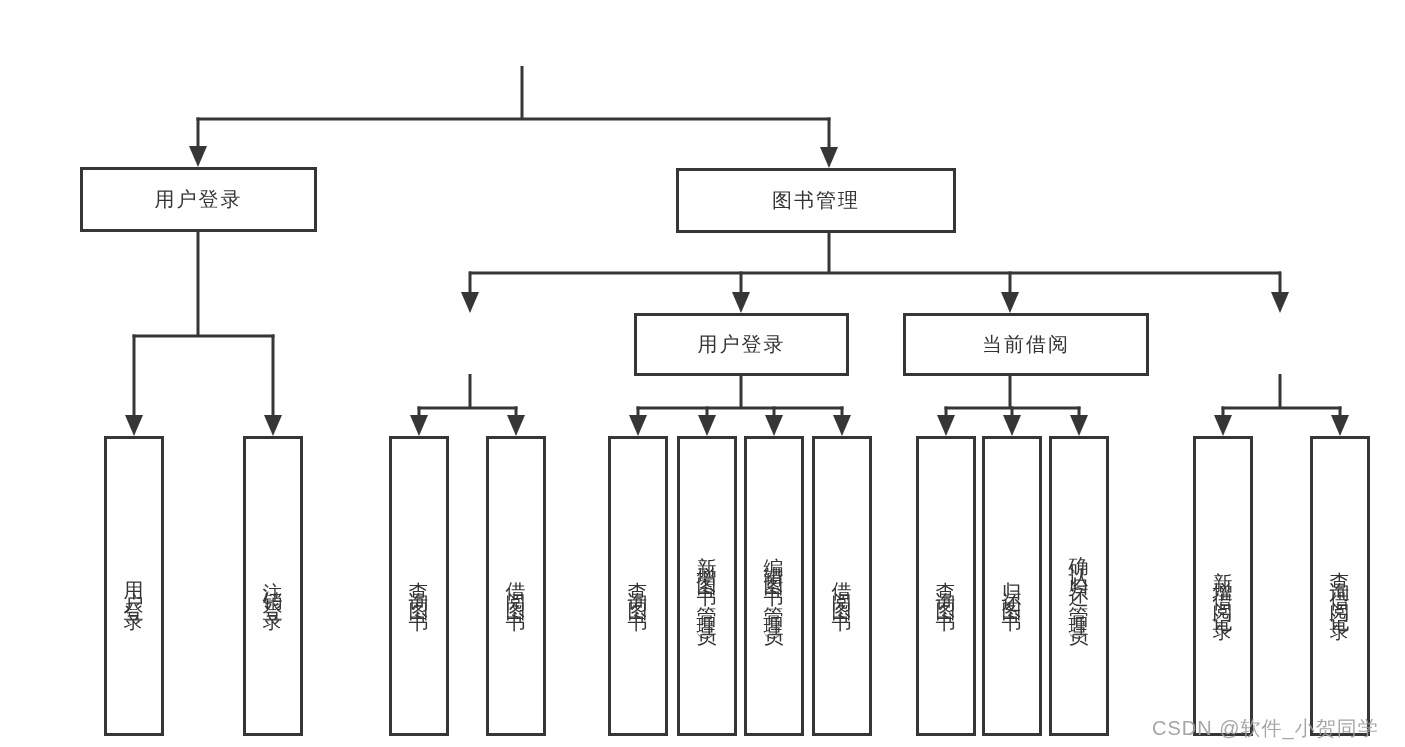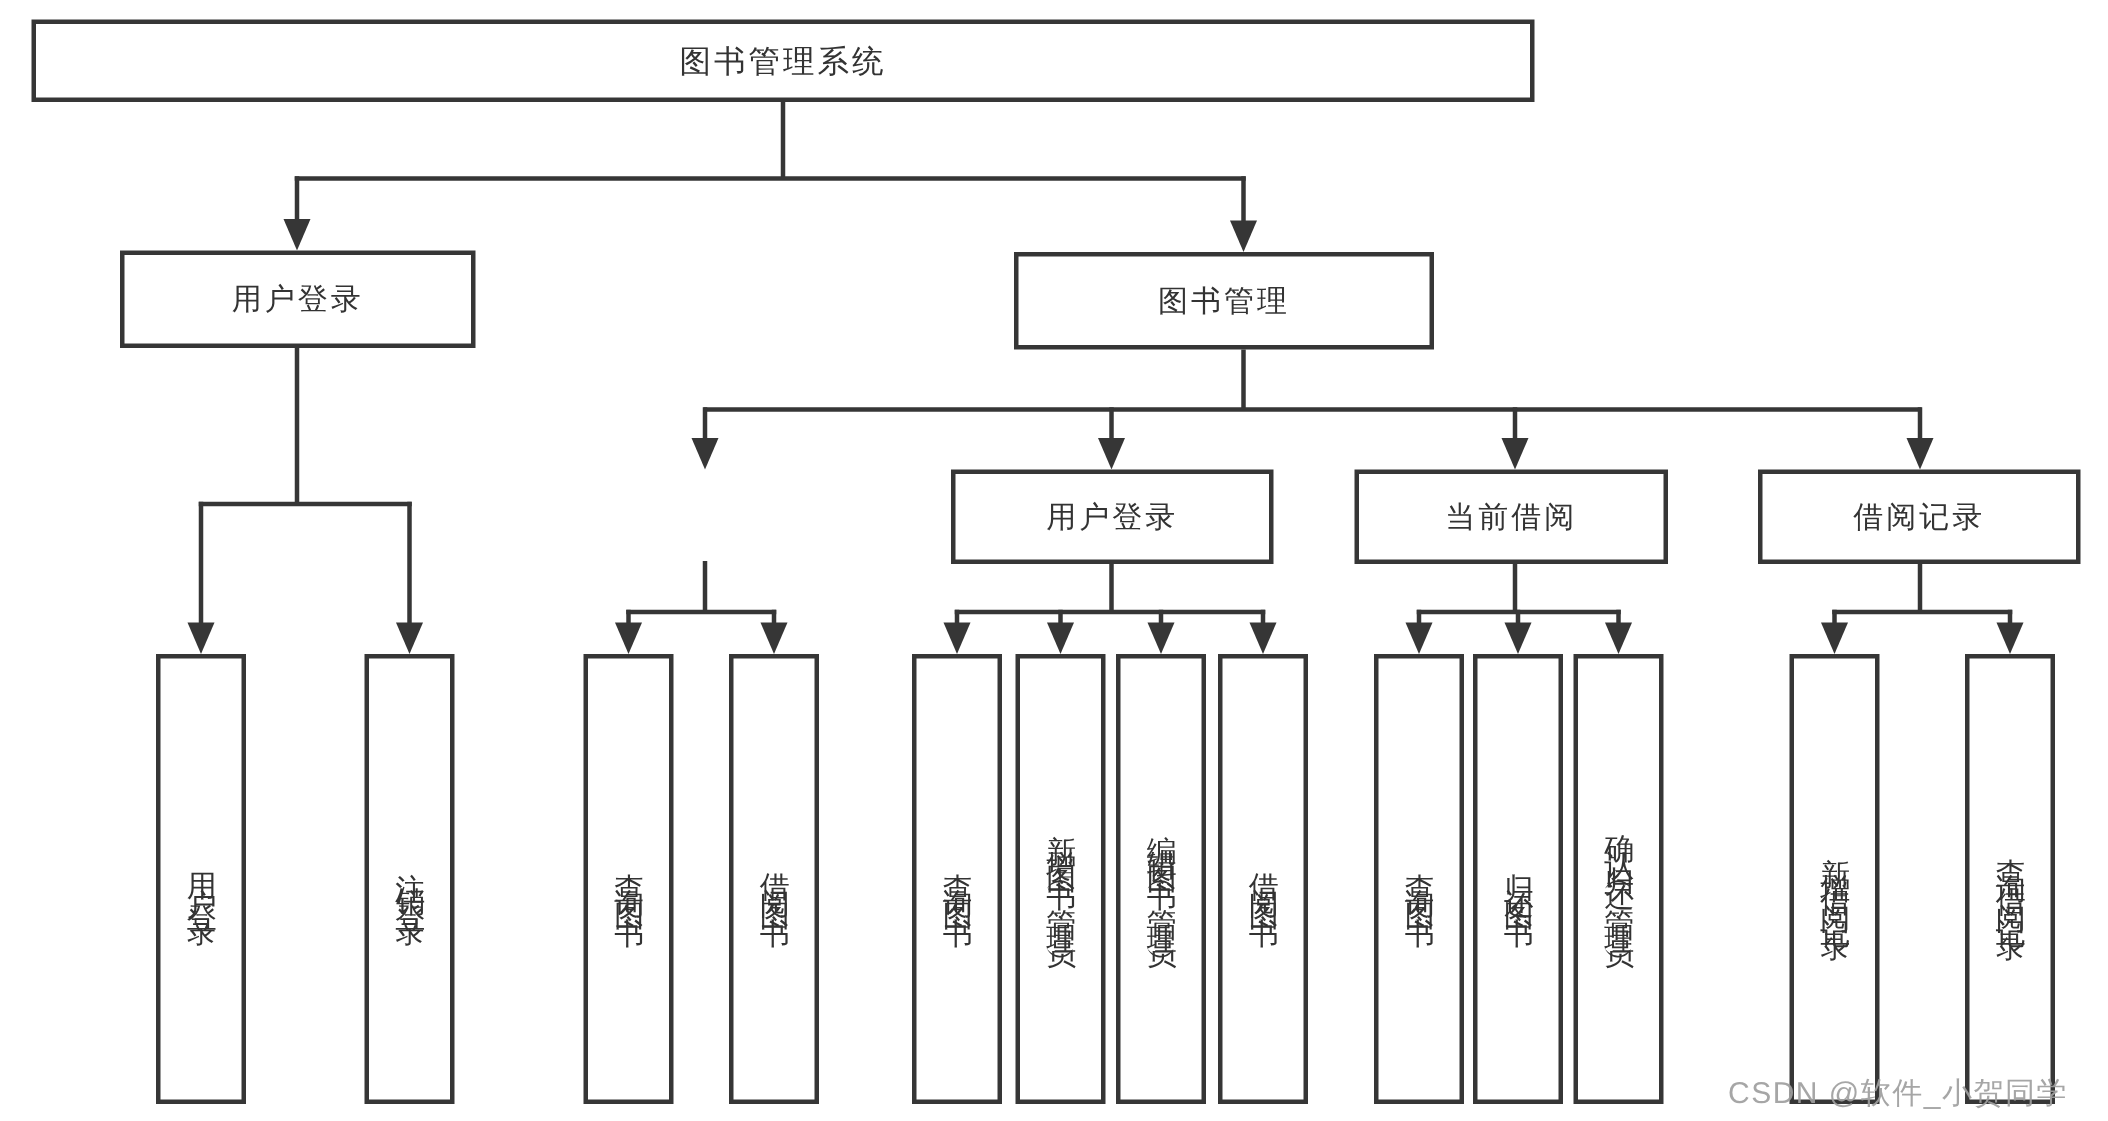--- a/index.html
+++ b/index.html
@@ -118,39 +118,33 @@
       <use href="#ah" x="774" y="436"></use>
       <use href="#ah" x="842" y="436"></use>
       <use href="#ah" x="946" y="436"></use>
       <use href="#ah" x="1012" y="436"></use>
       <use href="#ah" x="1079" y="436"></use>
       <use href="#ah" x="1223" y="436"></use>
       <use href="#ah" x="1340" y="436"></use>
     </g>
   </svg>
 
-  <div class="box hbox root-box" style="left:21px;top:13px;width:1002px;height:55px">
-    <span class="lbl">图书管理系统</span>
-  </div>
 
   <div class="box hbox" style="left:80px;top:167px;width:237px;height:65px">
     <span class="lbl">用户登录</span>
   </div>
   <div class="box hbox" style="left:676px;top:168px;width:280px;height:65px">
     <span class="lbl">图书管理</span>
   </div>
 
   <div class="box hbox" style="left:634px;top:313px;width:215px;height:63px">
     <span class="lbl">用户登录</span>
   </div>
-  <div class="box hbox" style="left:903px;top:313px;width:209px;height:63px">
+  <div class="box hbox" style="left:903px;top:313px;width:246px;height:63px">
     <span class="lbl">当前借阅</span>
-  </div>
-  <div class="box hbox" style="left:1172px;top:313px;width:215px;height:63px">
-    <span class="lbl">借阅记录</span>
   </div>
 
   <div class="box vbox" style="left:104px;top:436px;width:60px;height:300px">
     <span class="lbl">用户登录</span>
   </div>
   <div class="box vbox" style="left:243px;top:436px;width:60px;height:300px">
     <span class="lbl">注销登录</span>
   </div>
 
   <div class="box vbox" style="left:389px;top:436px;width:60px;height:300px">

